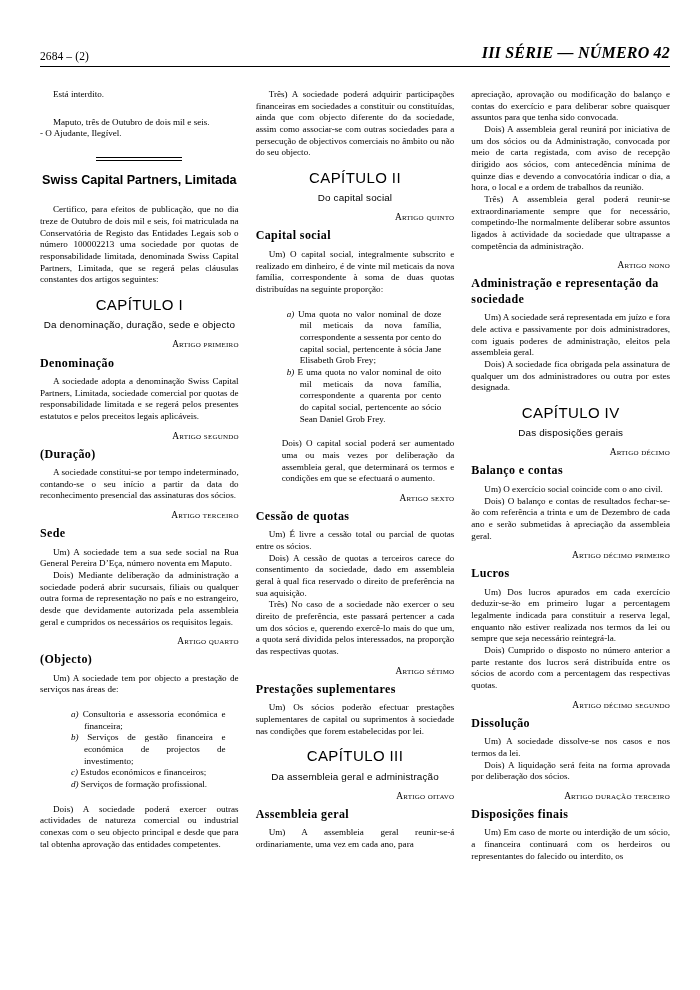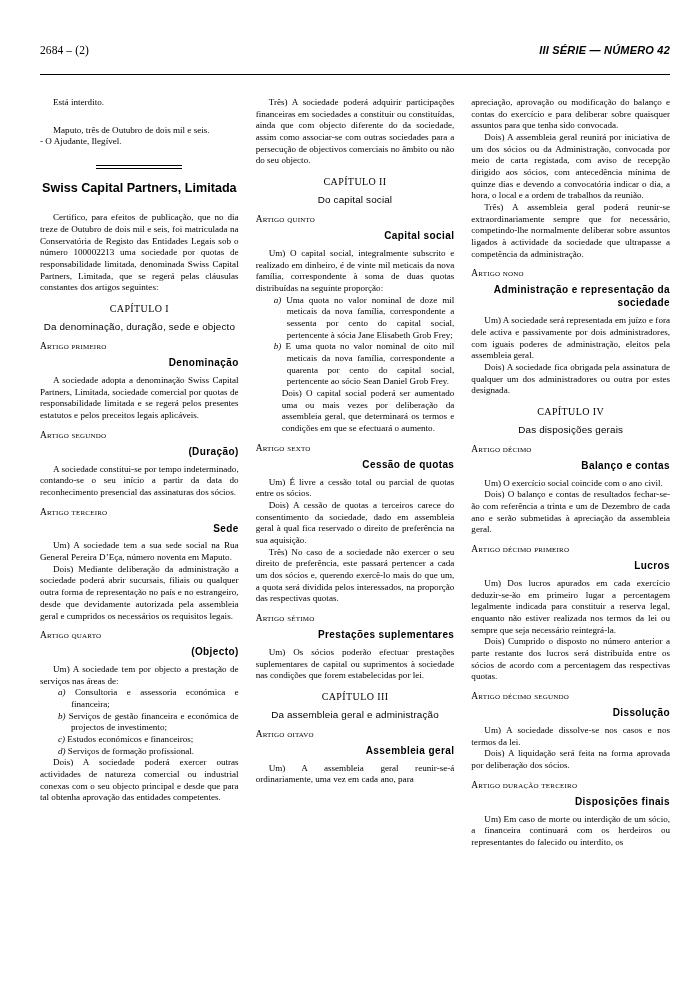--- a/index.html
+++ b/index.html
@@ -22,34 +22,34 @@
     padding: 44px 30px 10px 40px;
     overflow: hidden;
   }
 
   
   .running-head {
     display: flex;
     justify-content: space-between;
     align-items: flex-end;
     font-size: 11.5px;
-    padding-bottom: 18px;
+    padding-bottom: 4px;
     border-bottom: 1.1px solid #000;
     margin-bottom: 22px;
   }
   .folio {
     font-family: "Liberation Serif", serif;
     font-size: 11.5px;
     letter-spacing: 0.1px;
   }
   .serie {
-    font-family: Liberation Sans, sans-serif;
+    font-family: Liberation Serif, serif;
     font-style: italic;
     font-weight: bold;
-    font-size: 11px;
+    font-size: 16px;
     letter-spacing: 0.2px;
   }
 
   
   .columns {
     display: grid;
     grid-template-columns: 1fr 1fr 1fr;
     column-gap: 17px;
     height: 890px;
   }
@@ -87,60 +87,60 @@
     line-height: 1.22;
     text-align: center;
     text-indent: 0;
     margin: 0 0 8px 0;
   }
 
   
   .capitulo {
     text-align: center;
     text-indent: 0;
-    font-size: 10px;
-    font-family: Liberation Serif, serif;
+    font-size: 15px;
+    font-family: Liberation Sans, sans-serif;
     letter-spacing: 0.4px;
     margin: 9px 0 5px 0;
   }
   
   .cap-sub {
     text-align: center;
     text-indent: 0;
     font-family: "Liberation Sans", sans-serif;
     font-weight: normal;
     font-size: 9.9px;
     line-height: 1.22;
     letter-spacing: 0.15px;
     margin: 0 0 7px 0;
   }
   
   .artigo {
-    text-align: left;
+    text-align: right;
     text-indent: 0;
     font-family: "Liberation Serif", serif;
     font-variant: small-caps;
     font-size: 9.4px;
     letter-spacing: 0.2px;
     margin: 7px 0 5px 0;
   }
   
   .art-sub {
-    text-align: right;
-    text-indent: 0;
-    font-family: Liberation Sans, sans-serif;
+    text-align: left;
+    text-indent: 0;
+    font-family: Liberation Serif, serif;
     font-weight: bold;
-    font-size: 10px;
+    font-size: 12px;
     letter-spacing: 0.4px;
     margin: 0 0 5px 0;
   }
 
   
   ol.alpha, ul.plain {
-    margin: 0;
+    margin: 13px;
     padding: 0;
     list-style: none;
   }
   li.item {
     display: block;
     padding-left: 31px;
     text-indent: -13px;
     margin: 0;
     text-align: justify;
   }

